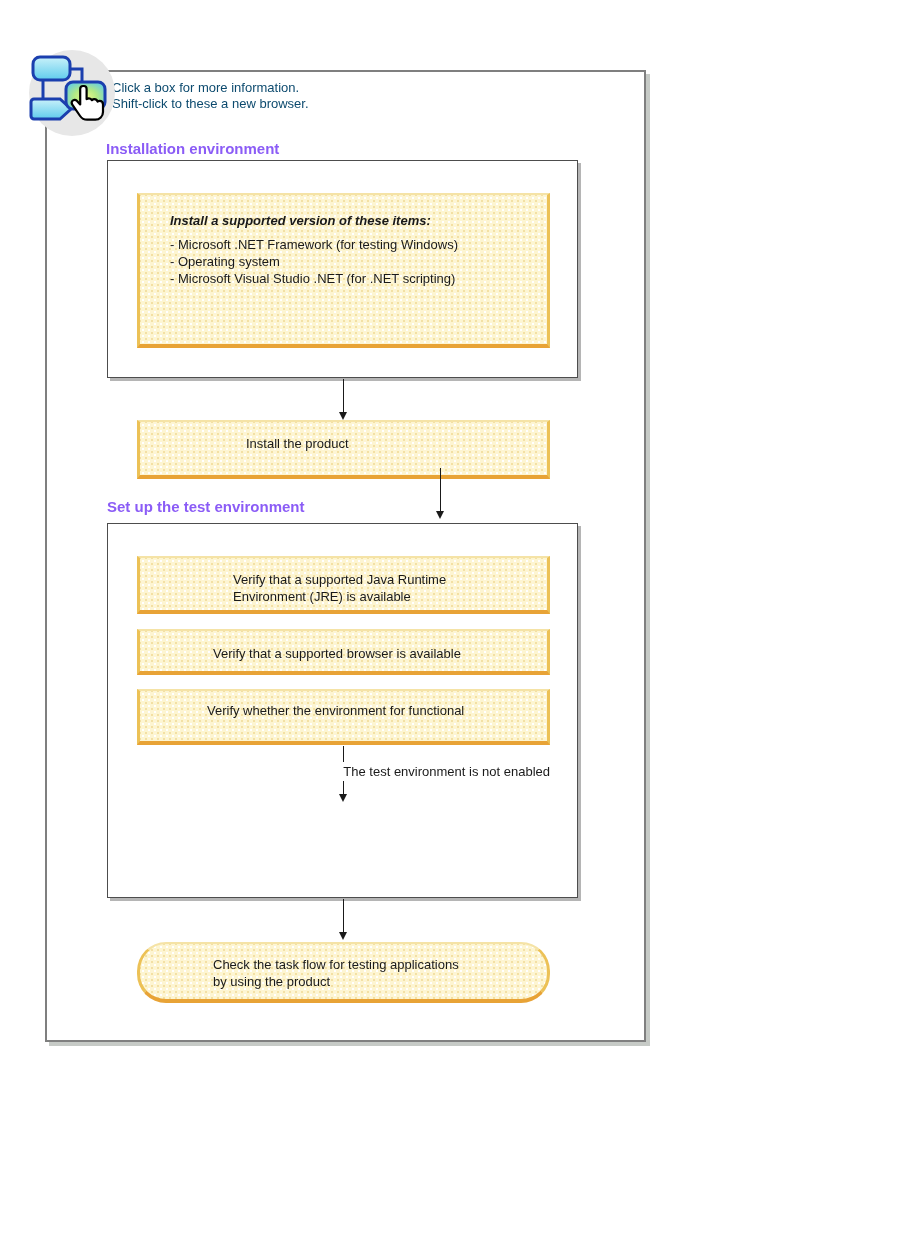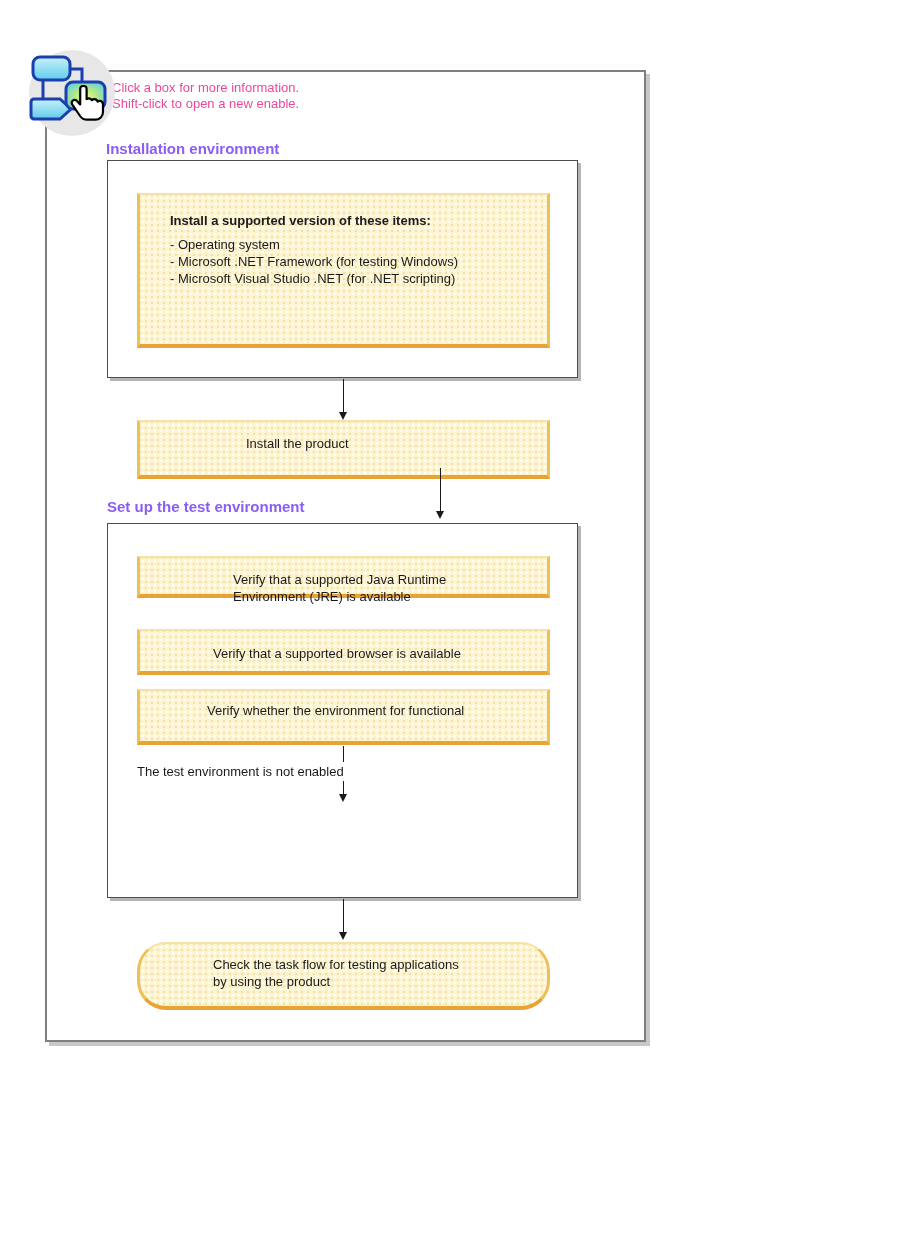--- a/index.html
+++ b/index.html
@@ -25,21 +25,21 @@
     box-shadow: 4px 4px 0 #c6cac6;
     box-sizing: border-box;
     background: #ffffff;
   }
 
   
   .instructions {
     left: 112px; top: 80px;
     font-size: 13px;
     line-height: 16px;
-    color: #ec4899;
+    color: #0c4a6e;
   }
 
   
   .section-heading {
     font-size: 15px;
     font-weight: bold;
     color: #8b5cf6;
     letter-spacing: 0px;
     white-space: nowrap;
   }
@@ -70,70 +70,70 @@
     border-top: 2px solid #f5e3a6;
     border-left: 3px solid #ecc156;
     border-right: 3px solid #ecc156;
     border-bottom: 4px solid #e8a336;
     font-size: 13px;
     line-height: 17px;
     color: #1a1a1a;
     cursor: pointer;
   }
   .box-prereqs   { top: 193px; height: 155px; padding: 17px 10px 0 30px; }
-  .box-prereqs .box-title { font-weight: bold; margin-bottom: 7px; }
+  .box-prereqs .box-title { font-weight: bold; margin-bottom: 7px; font-style: italic; }
   .box-prereqs .box-item  { margin-top: 0; }
   .box-install   { top: 420px; height: 59px; padding: 13px 10px 0 106px; }
-  .box-jre       { top: 556px; height: 42px; padding: 13px 10px 0 93px; }
+  .box-jre       { top: 556px; height: 58px; padding: 13px 10px 0 93px; }
   .box-browser   { top: 629px; height: 46px; padding: 14px 10px 16px 73px; }
   .box-func      { top: 689px; height: 56px; padding: 11px 2px 0 67px; }
   .box-manual    { top: 806px; height: 63px; padding: 15px 10px 0 75px; }
-  .box-taskflow  { top: 942px; height: 68px; padding: 12px 10px 0 73px; border-radius: 29px; }
+  .box-taskflow  { top: 942px; height: 61px; padding: 12px 10px 0 73px; border-radius: 29px; }
 
   
   .vline {
     width: 1px;
     background: #1a1a1a;
   }
   .arrowhead {
     width: 0; height: 0;
     border-left: 4px solid transparent;
     border-right: 4px solid transparent;
     border-top: 8px solid #1a1a1a;
   }
   .connector-label {
     left: 137px; top: 764px;
     width: 413px;
-    text-align: left;
+    text-align: right;
     font-size: 13px;
     color: #1a1a1a;
   }
 
   .icon-wrap { left: 26px; top: 48px; width: 92px; height: 90px; }
 </style>
 </head>
 <body>
 
 <div class="canvas">
 
   <div class="abs outer-frame"></div>
 
   <div class="abs instructions">
     <div>Click a box for more information.</div>
-    <div>Shift-click to open a new enable.</div>
+    <div>Shift-click to these a new browser.</div>
   </div>
 
   <div class="abs section-heading h-install">Installation environment</div>
 
   <div class="abs group-container container-install"></div>
 
   <div class="abs flow-box box-prereqs">
     <div class="box-title">Install a supported version of these items:</div>
+    <div class="box-item">- Microsoft .NET Framework (for testing Windows)</div>
     <div class="box-item">- Operating system</div>
-    <div class="box-item">- Microsoft .NET Framework (for testing Windows)</div>
     <div class="box-item">- Microsoft Visual Studio .NET (for .NET scripting)</div>
   </div>
 
   <div class="abs vline" style="left:343px; top:379px; height:33px;"></div>
   <div class="abs arrowhead" style="left:339px; top:412px;"></div>
 
   <div class="abs flow-box box-install">
     <div>Install the product</div>
   </div>
 

